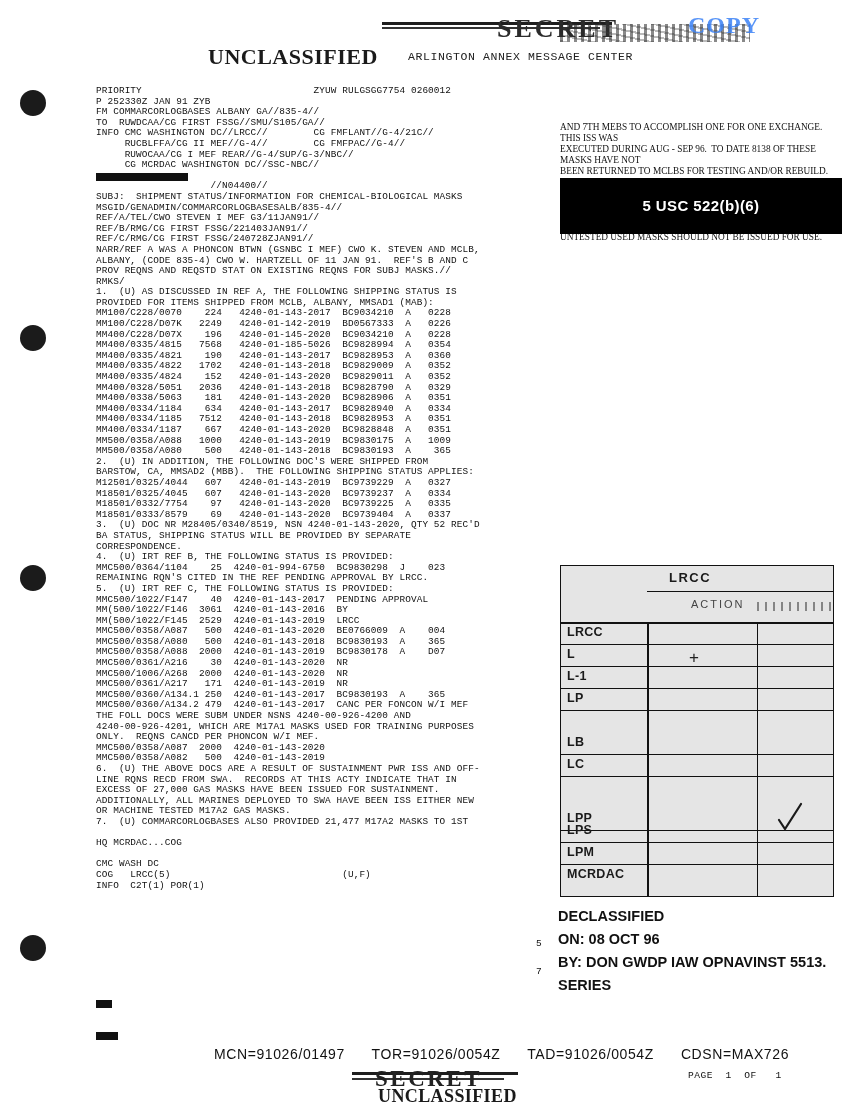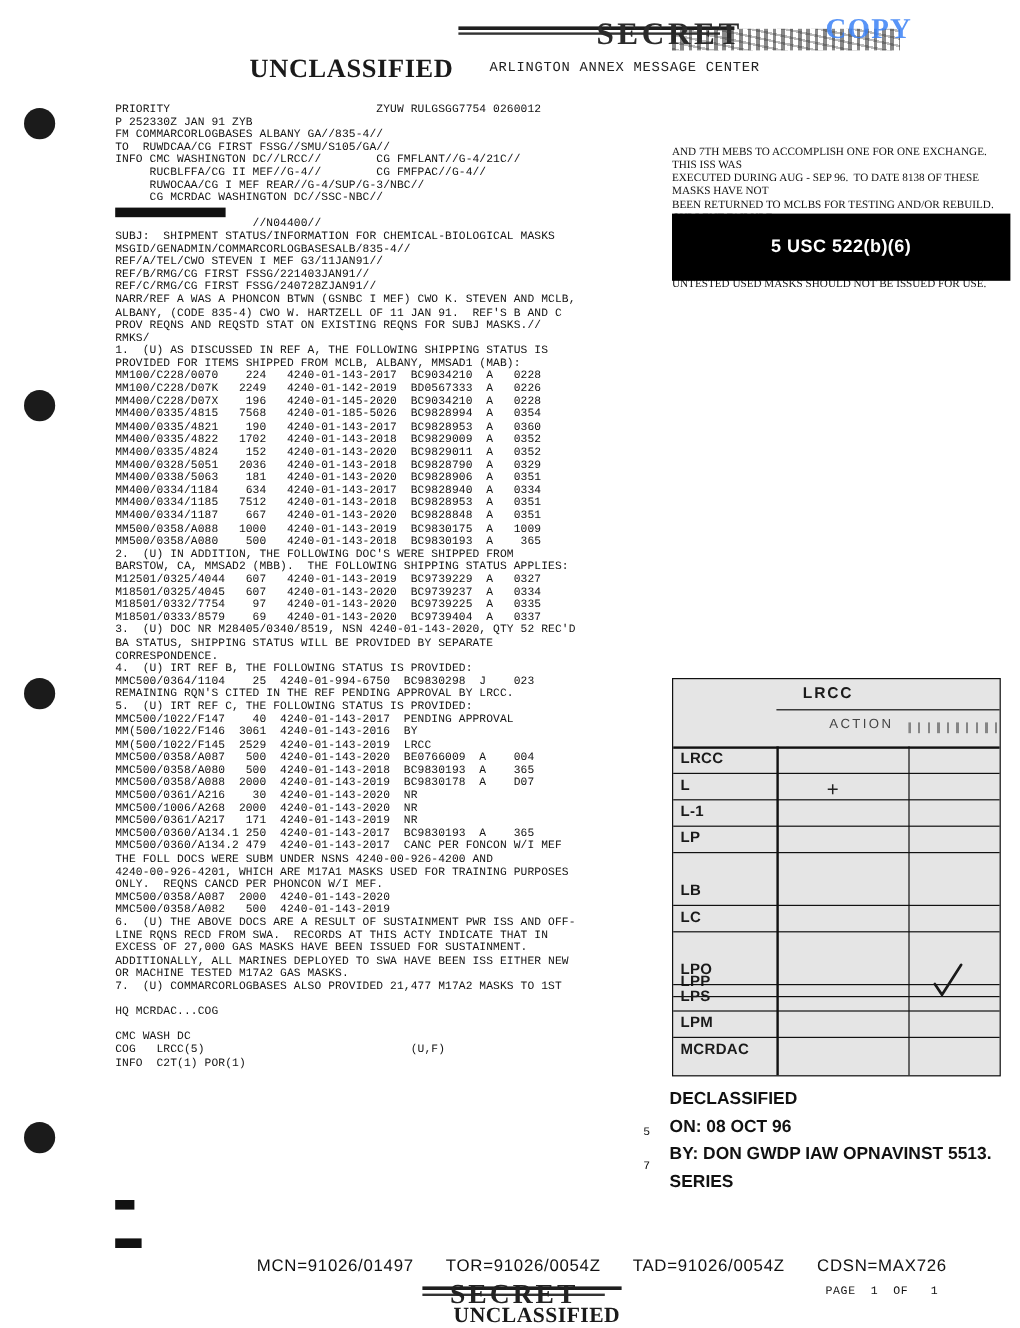--- a/index.html
+++ b/index.html
@@ -317,23 +317,20 @@
       </div>
     <div class="frow" style="top:166px;">
         <div class="rl">LB</div>
       </div>
     <div class="frow" style="top:188px;">
         <div class="rl">LC</div>
       </div>
     <div class="frow" style="top:210px;margin-top:32px;">
         <div class="rl">LPP</div>
       </div>
-    <div class="frow" style="top:232px;">
-        <div class="rl">LPO</div>
-      </div>
     <div class="frow" style="top:254px;">
         <div class="rl">LPS</div>
       </div>
     <div class="frow" style="top:276px;">
         <div class="rl">LPM</div>
       </div>
     <div class="frow" style="top:298px; border-bottom:none;">
         <div class="rl">MCRDAC</div>
       </div>
 

